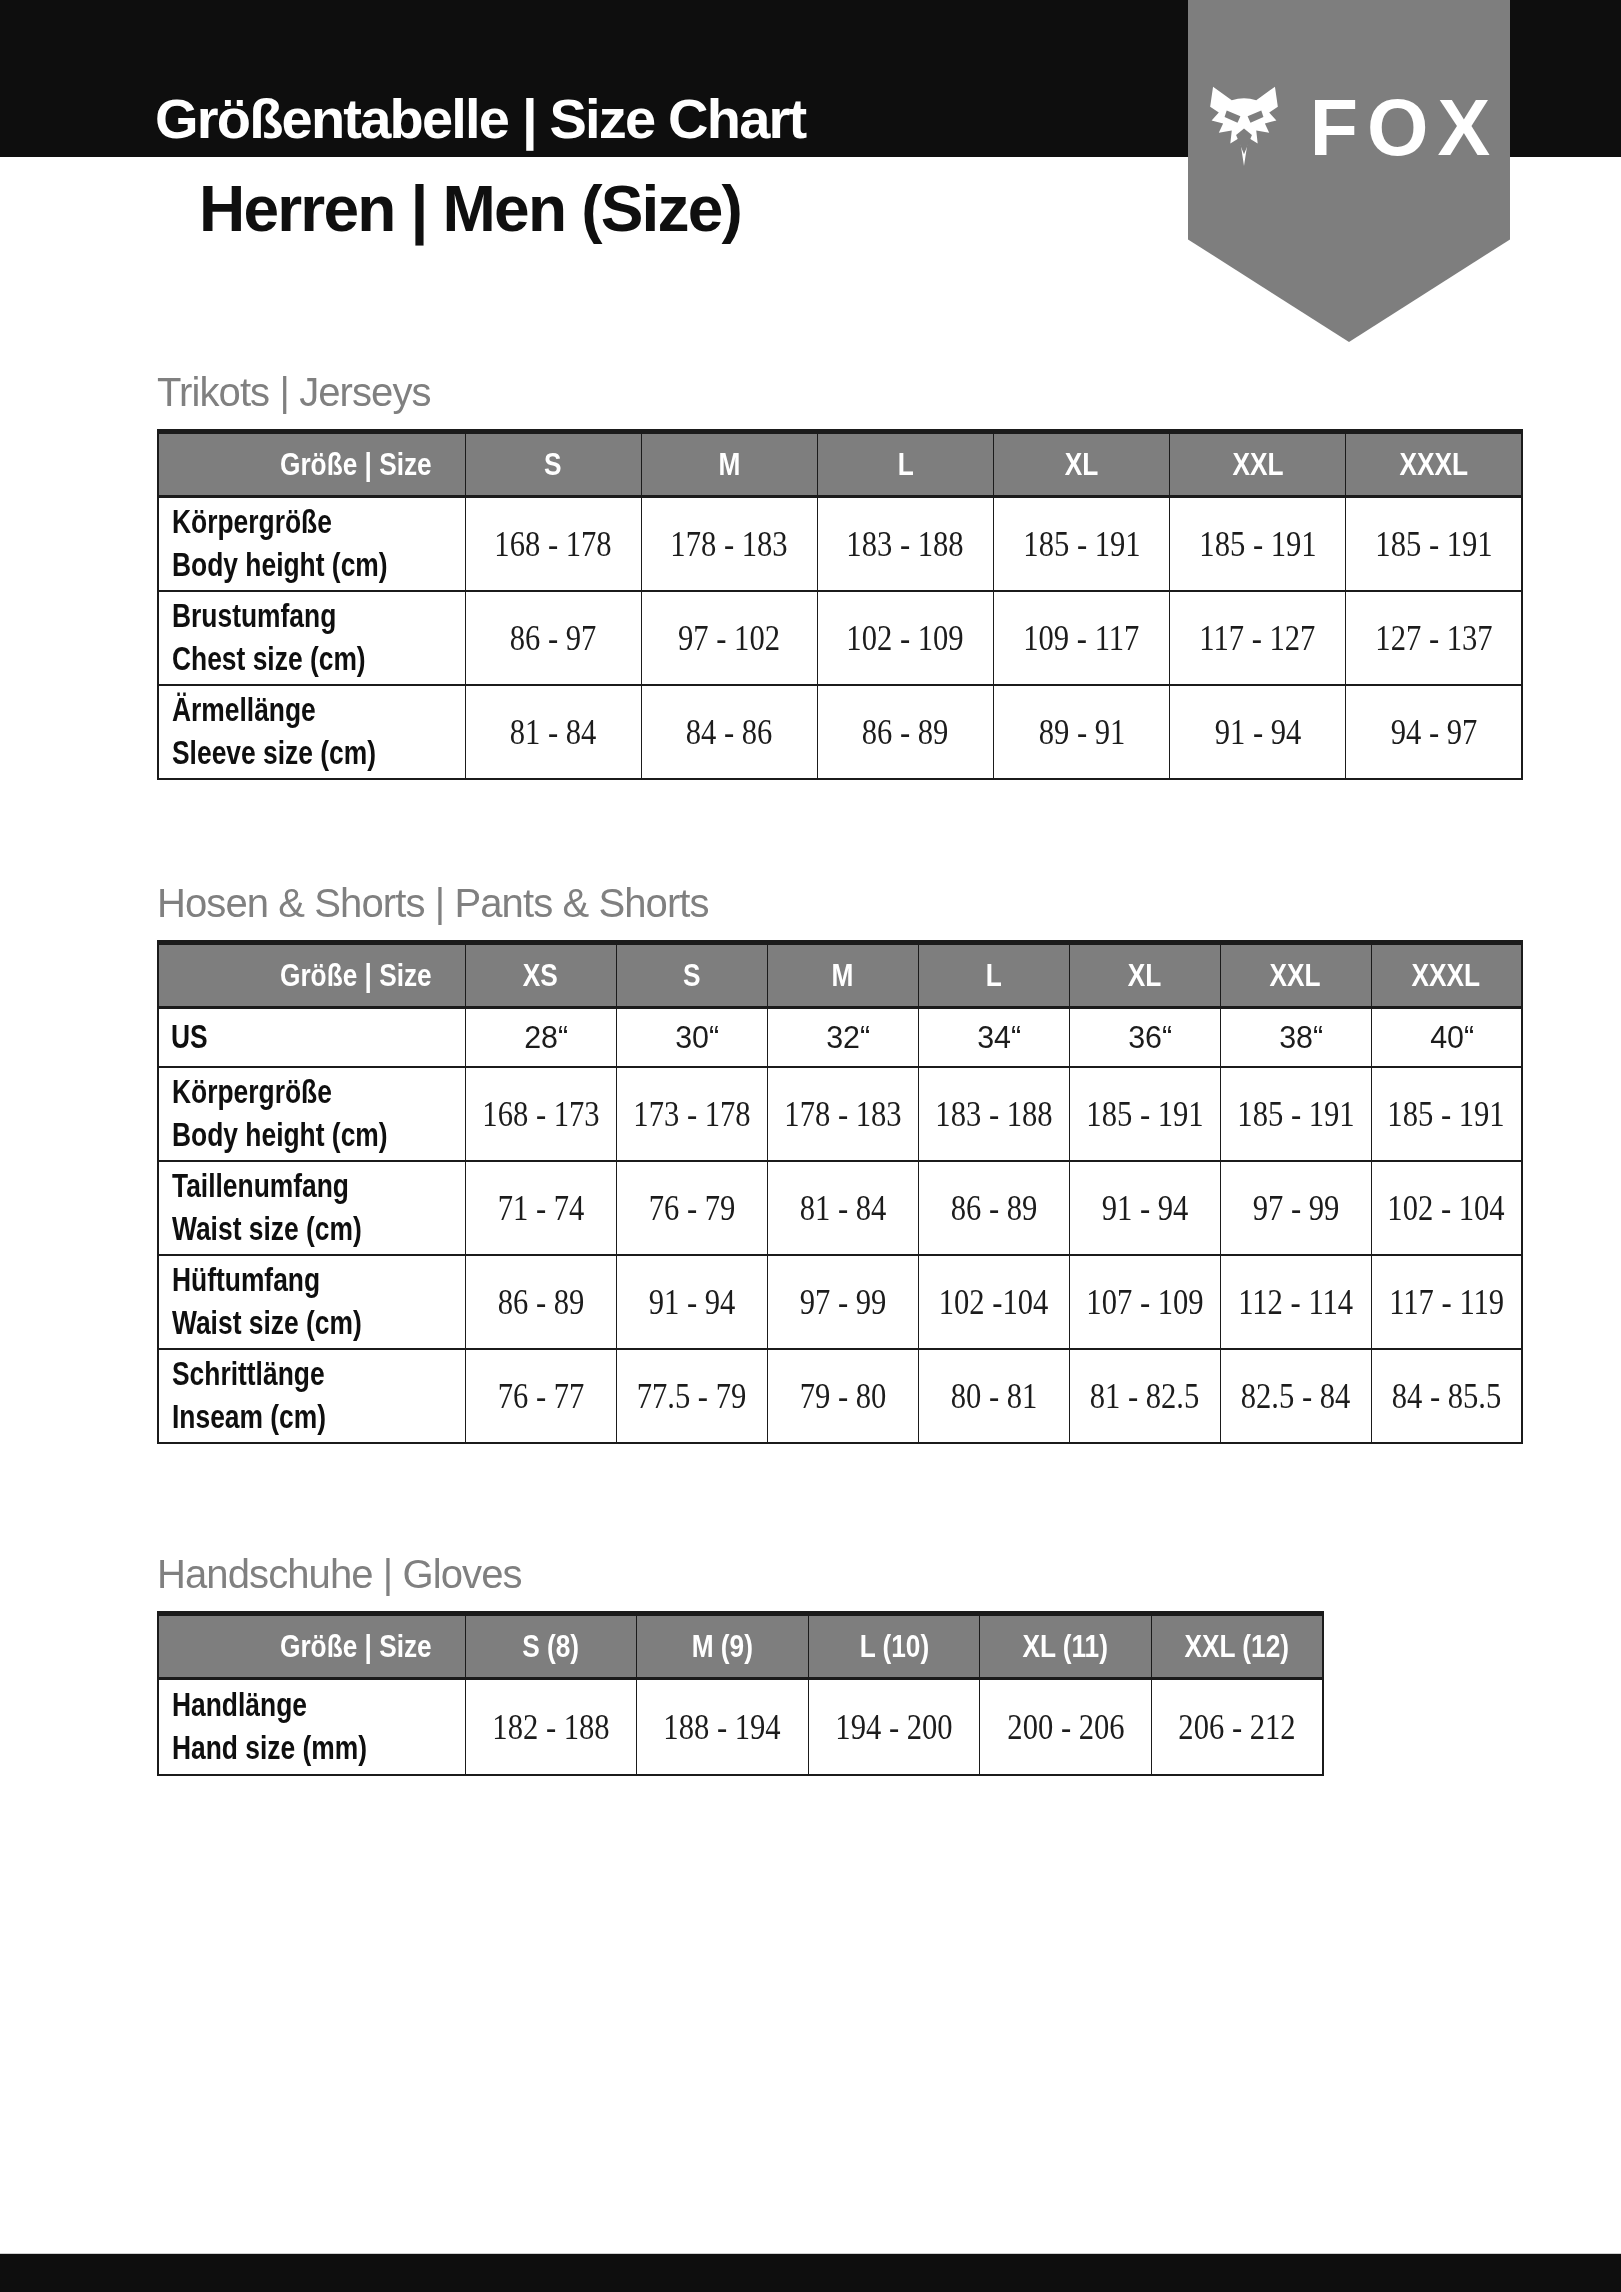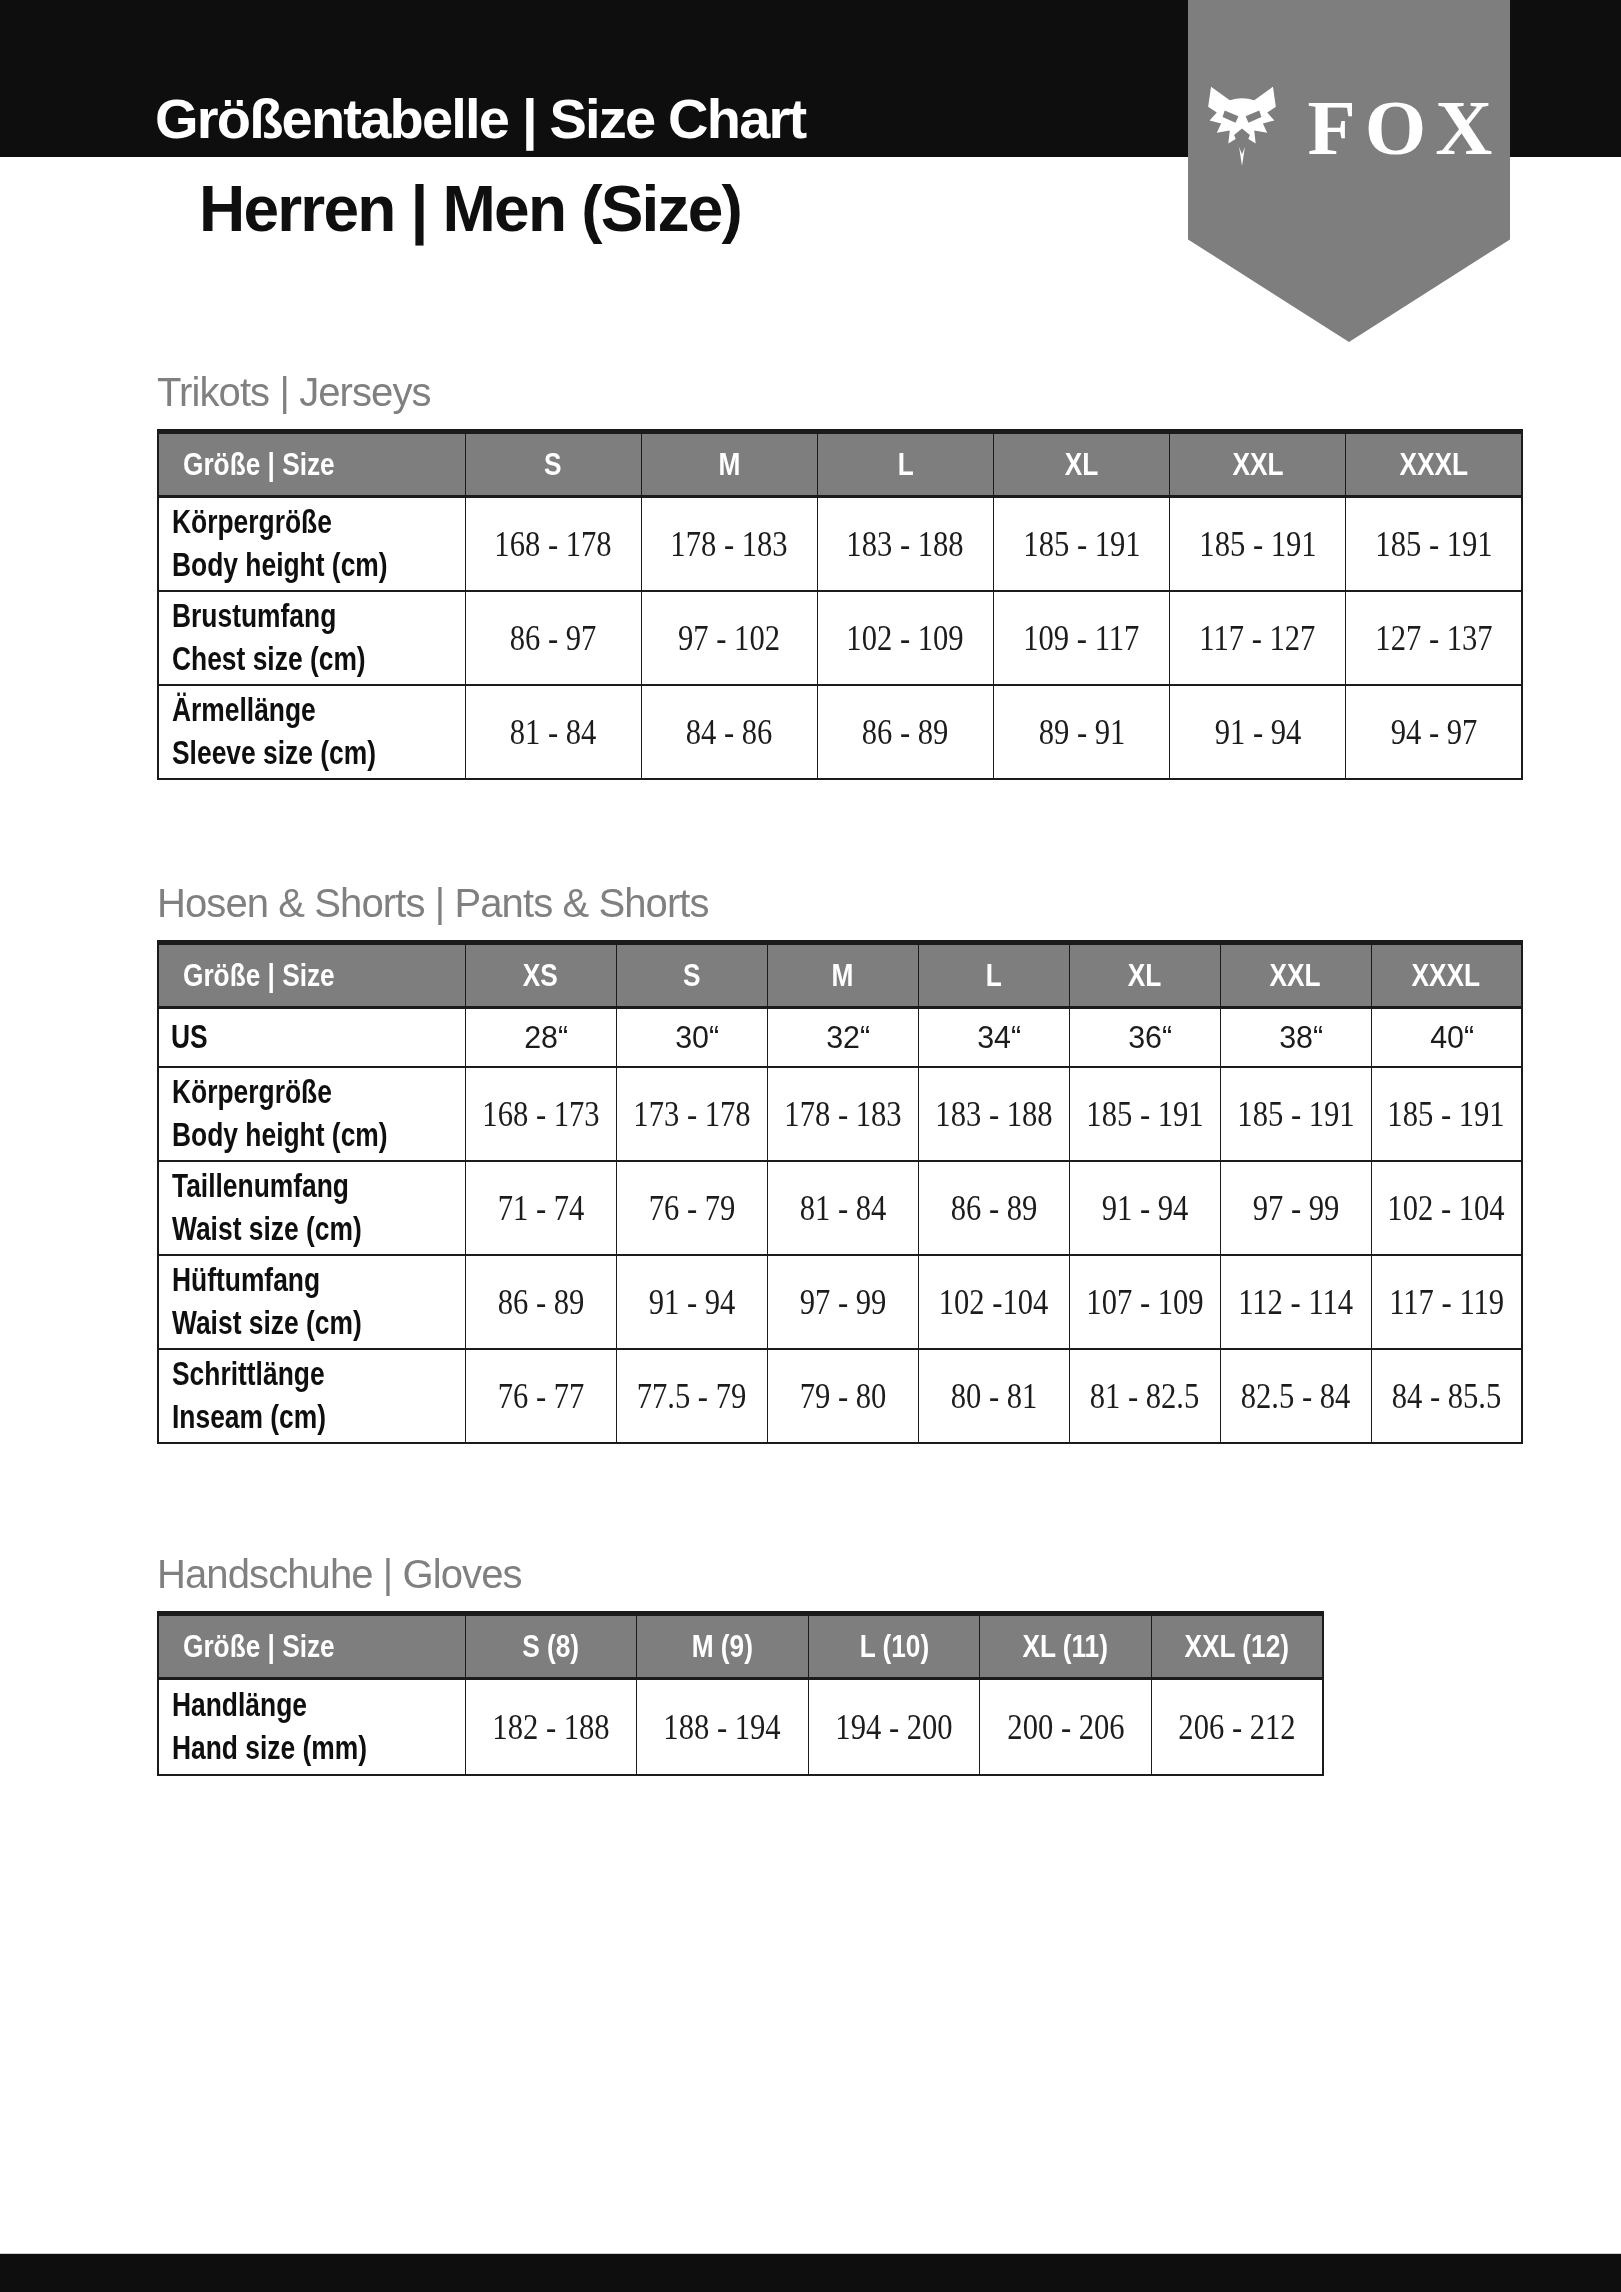--- a/index.html
+++ b/index.html
@@ -15,41 +15,41 @@
   }
   .page-subtitle{
     position:absolute;left:199px;top:177px;z-index:2;margin:0;
     font-size:64px;font-weight:700;line-height:1;letter-spacing:-1.8px;color:#0f0f0f;white-space:nowrap;
   }
   .fox-badge{
     position:absolute;left:1188px;top:0;width:322px;height:342px;background:#7e7e7e;z-index:3;
     clip-path:polygon(0 0,100% 0,100% 70%,50% 100%,0 70%);
   }
   .badge-row{position:absolute;left:0;top:86px;width:100%;display:flex;justify-content:center;align-items:center;gap:30px;}
-  .fox-word{font-size:79px;font-weight:700;color:#ffffff;letter-spacing:9px;margin-right:-9px;line-height:1;font-family:Liberation Serif, serif;}
+  .fox-word{font-size:79px;font-weight:700;color:#ffffff;letter-spacing:9px;margin-right:-9px;line-height:1;}
   
   .size-section{position:absolute;left:157px;}
   #sec-jerseys{top:369px;}
   #sec-pants{top:880px;}
   #sec-gloves{top:1551px;}
   .size-section h3{
     margin:0 0 14.3px 0;font-size:40px;font-weight:400;line-height:1.15;
     letter-spacing:-0.9px;color:#808080;white-space:nowrap;
   }
   
   table{border-collapse:collapse;table-layout:fixed;background:#fff;
         border:2.7px solid #1b1b1b;border-top:5.4px solid #1b1b1b;}
   .t-jerseys,.t-pants{width:1366px;}
   .t-gloves{width:1167px;}
   col.c-label{width:307px;}
   th{
     background:#7e7e7e;color:#ffffff;height:61px;font-weight:700;text-align:center;
     border:1.8px solid #1b1b1b;border-bottom:3.6px solid #1b1b1b;padding:0;
   }
-  th.h-label{text-align:left;padding-left:24px;}
+  th.h-label{text-align:right;padding-left:24px;}
   .th-in{display:inline-block;font-size:32px;transform:scaleX(.82);transform-origin:center center;white-space:nowrap;letter-spacing:0;}
   th.h-label .th-in{transform-origin:left center;}
   td{border:1.8px solid #1b1b1b;height:92px;padding:0;}
   tbody td{border-top:2.7px solid #1b1b1b;}
   td.lbl{padding-left:12.5px;font-weight:700;color:#0f0f0f;}
   td.lbl div{font-size:33px;line-height:1.3;transform:scaleX(.8);transform-origin:left center;white-space:nowrap;}
   td.val{text-align:center;color:#1c1c1c;}
   td.val .vi{
     display:inline-block;font-family:"Liberation Serif", serif;font-size:36px;
     transform:scaleX(.85);transform-origin:center center;white-space:nowrap;

